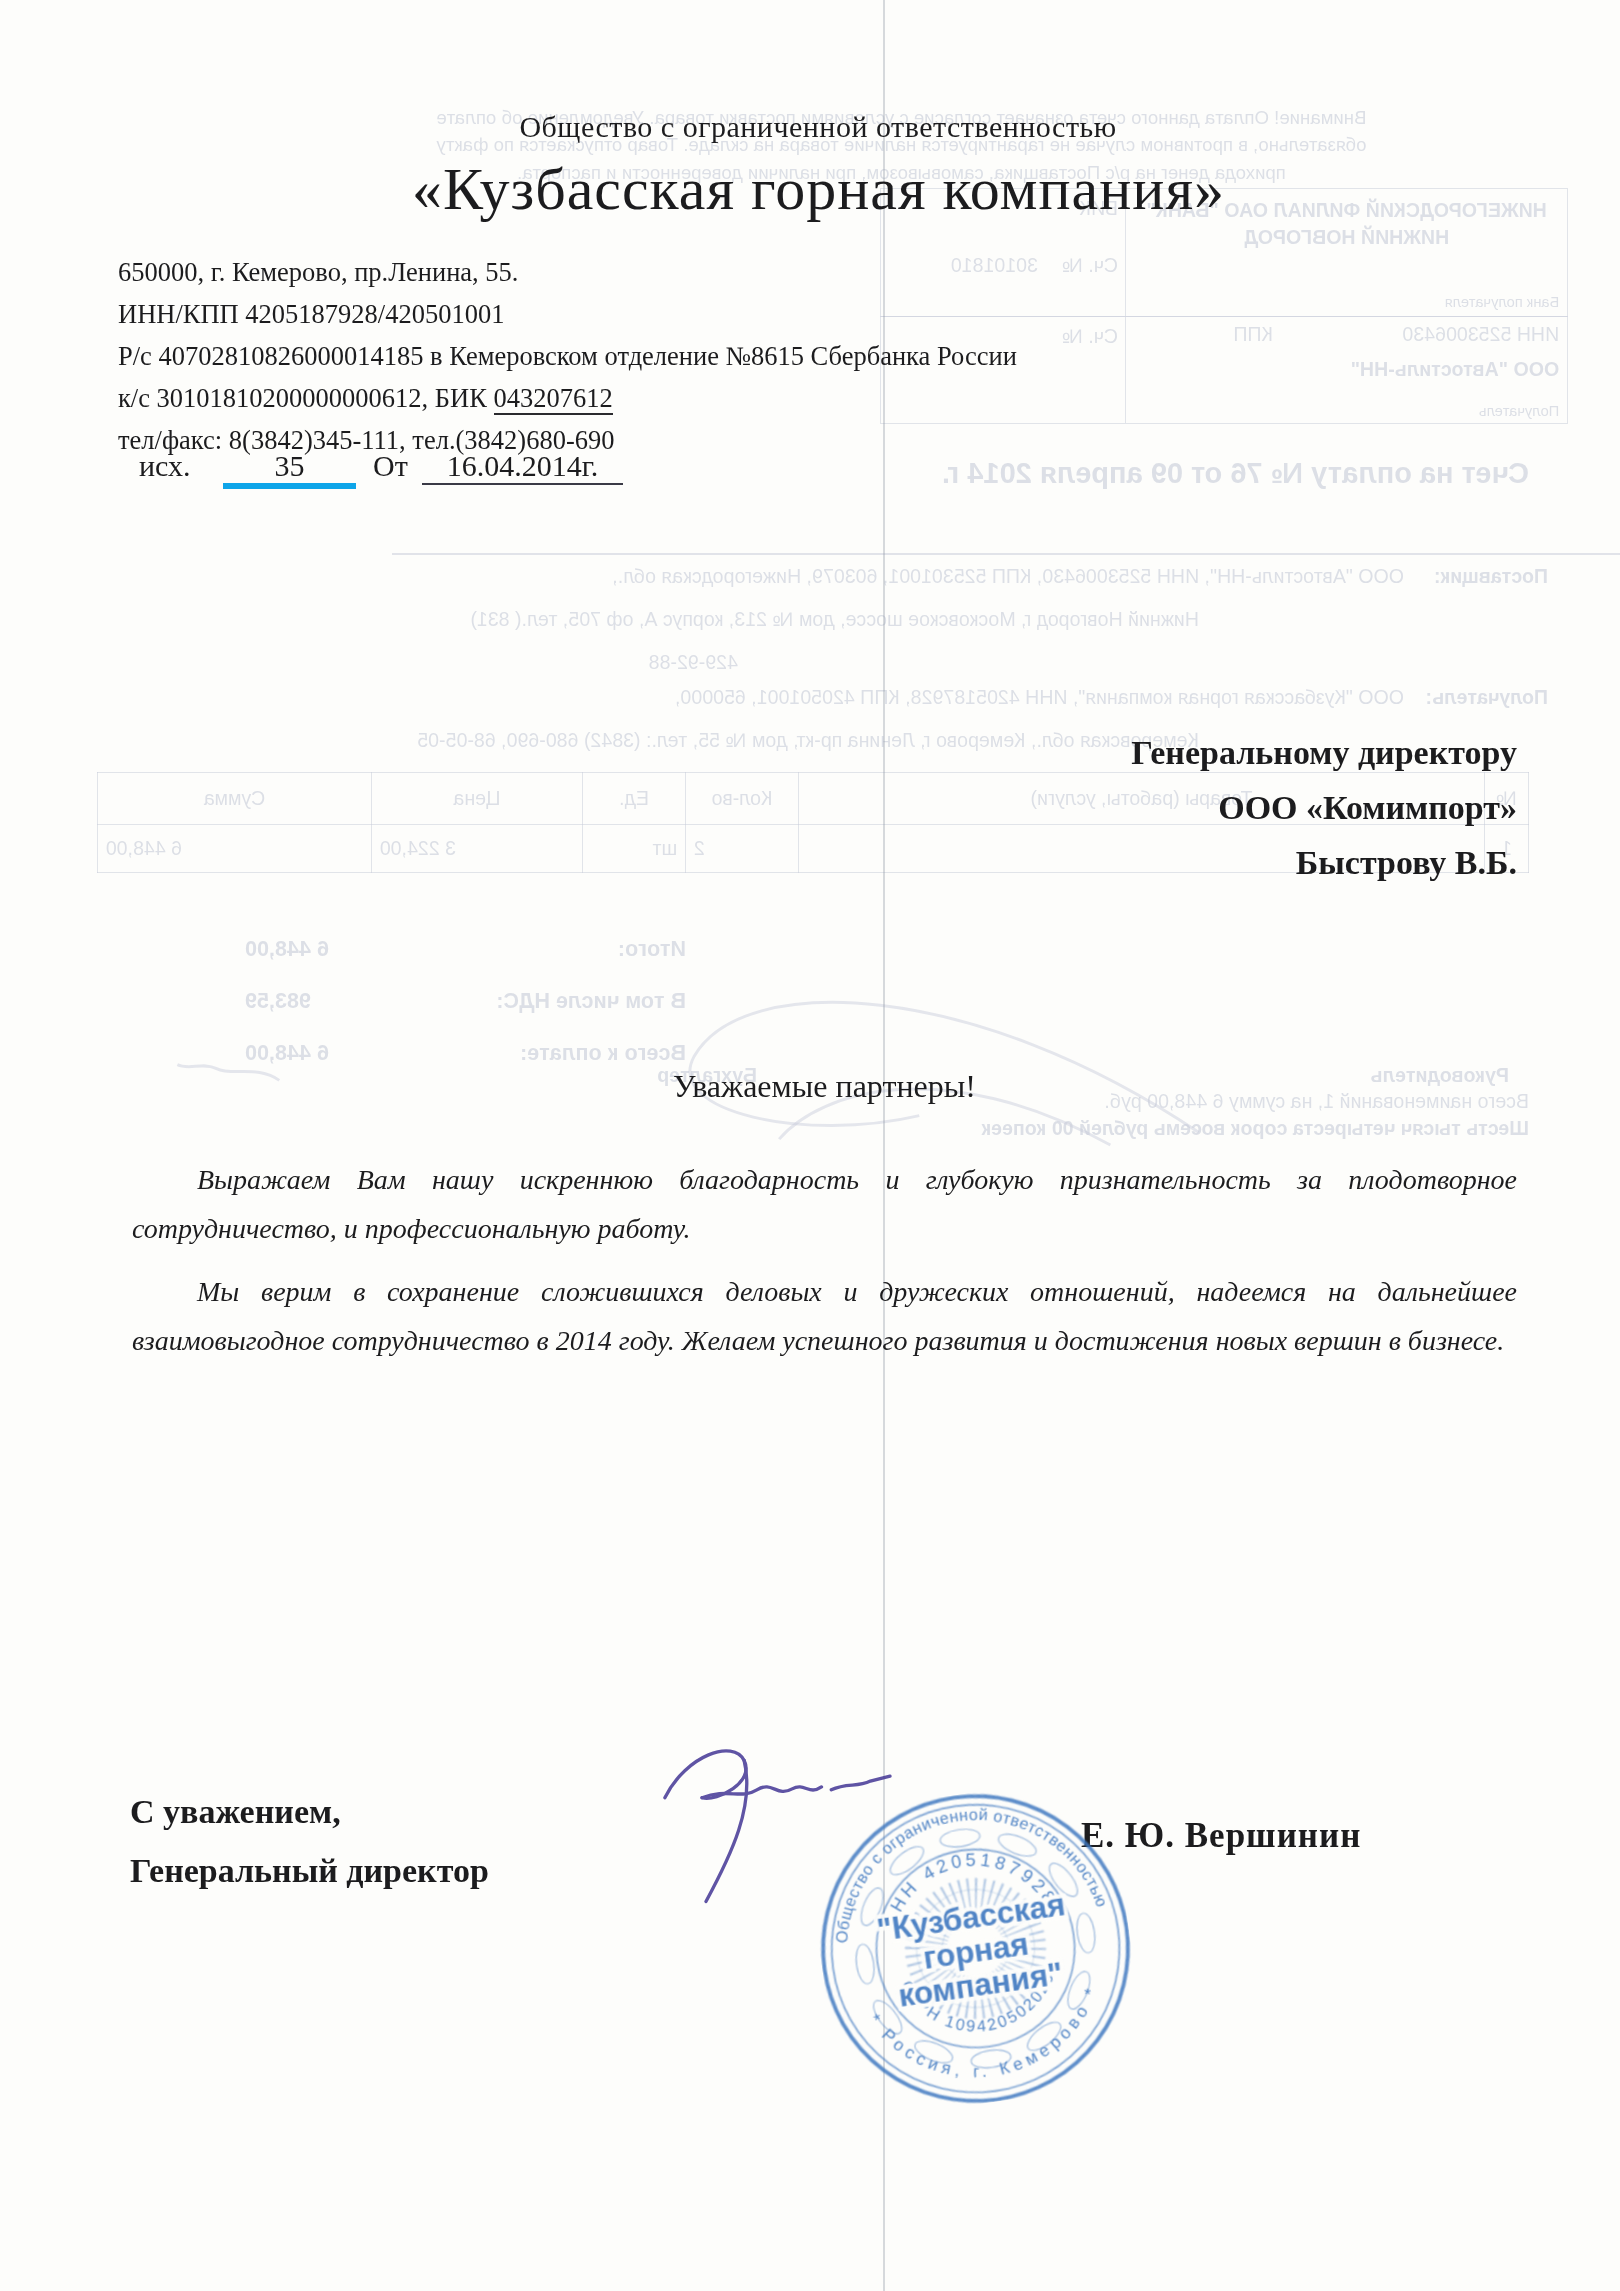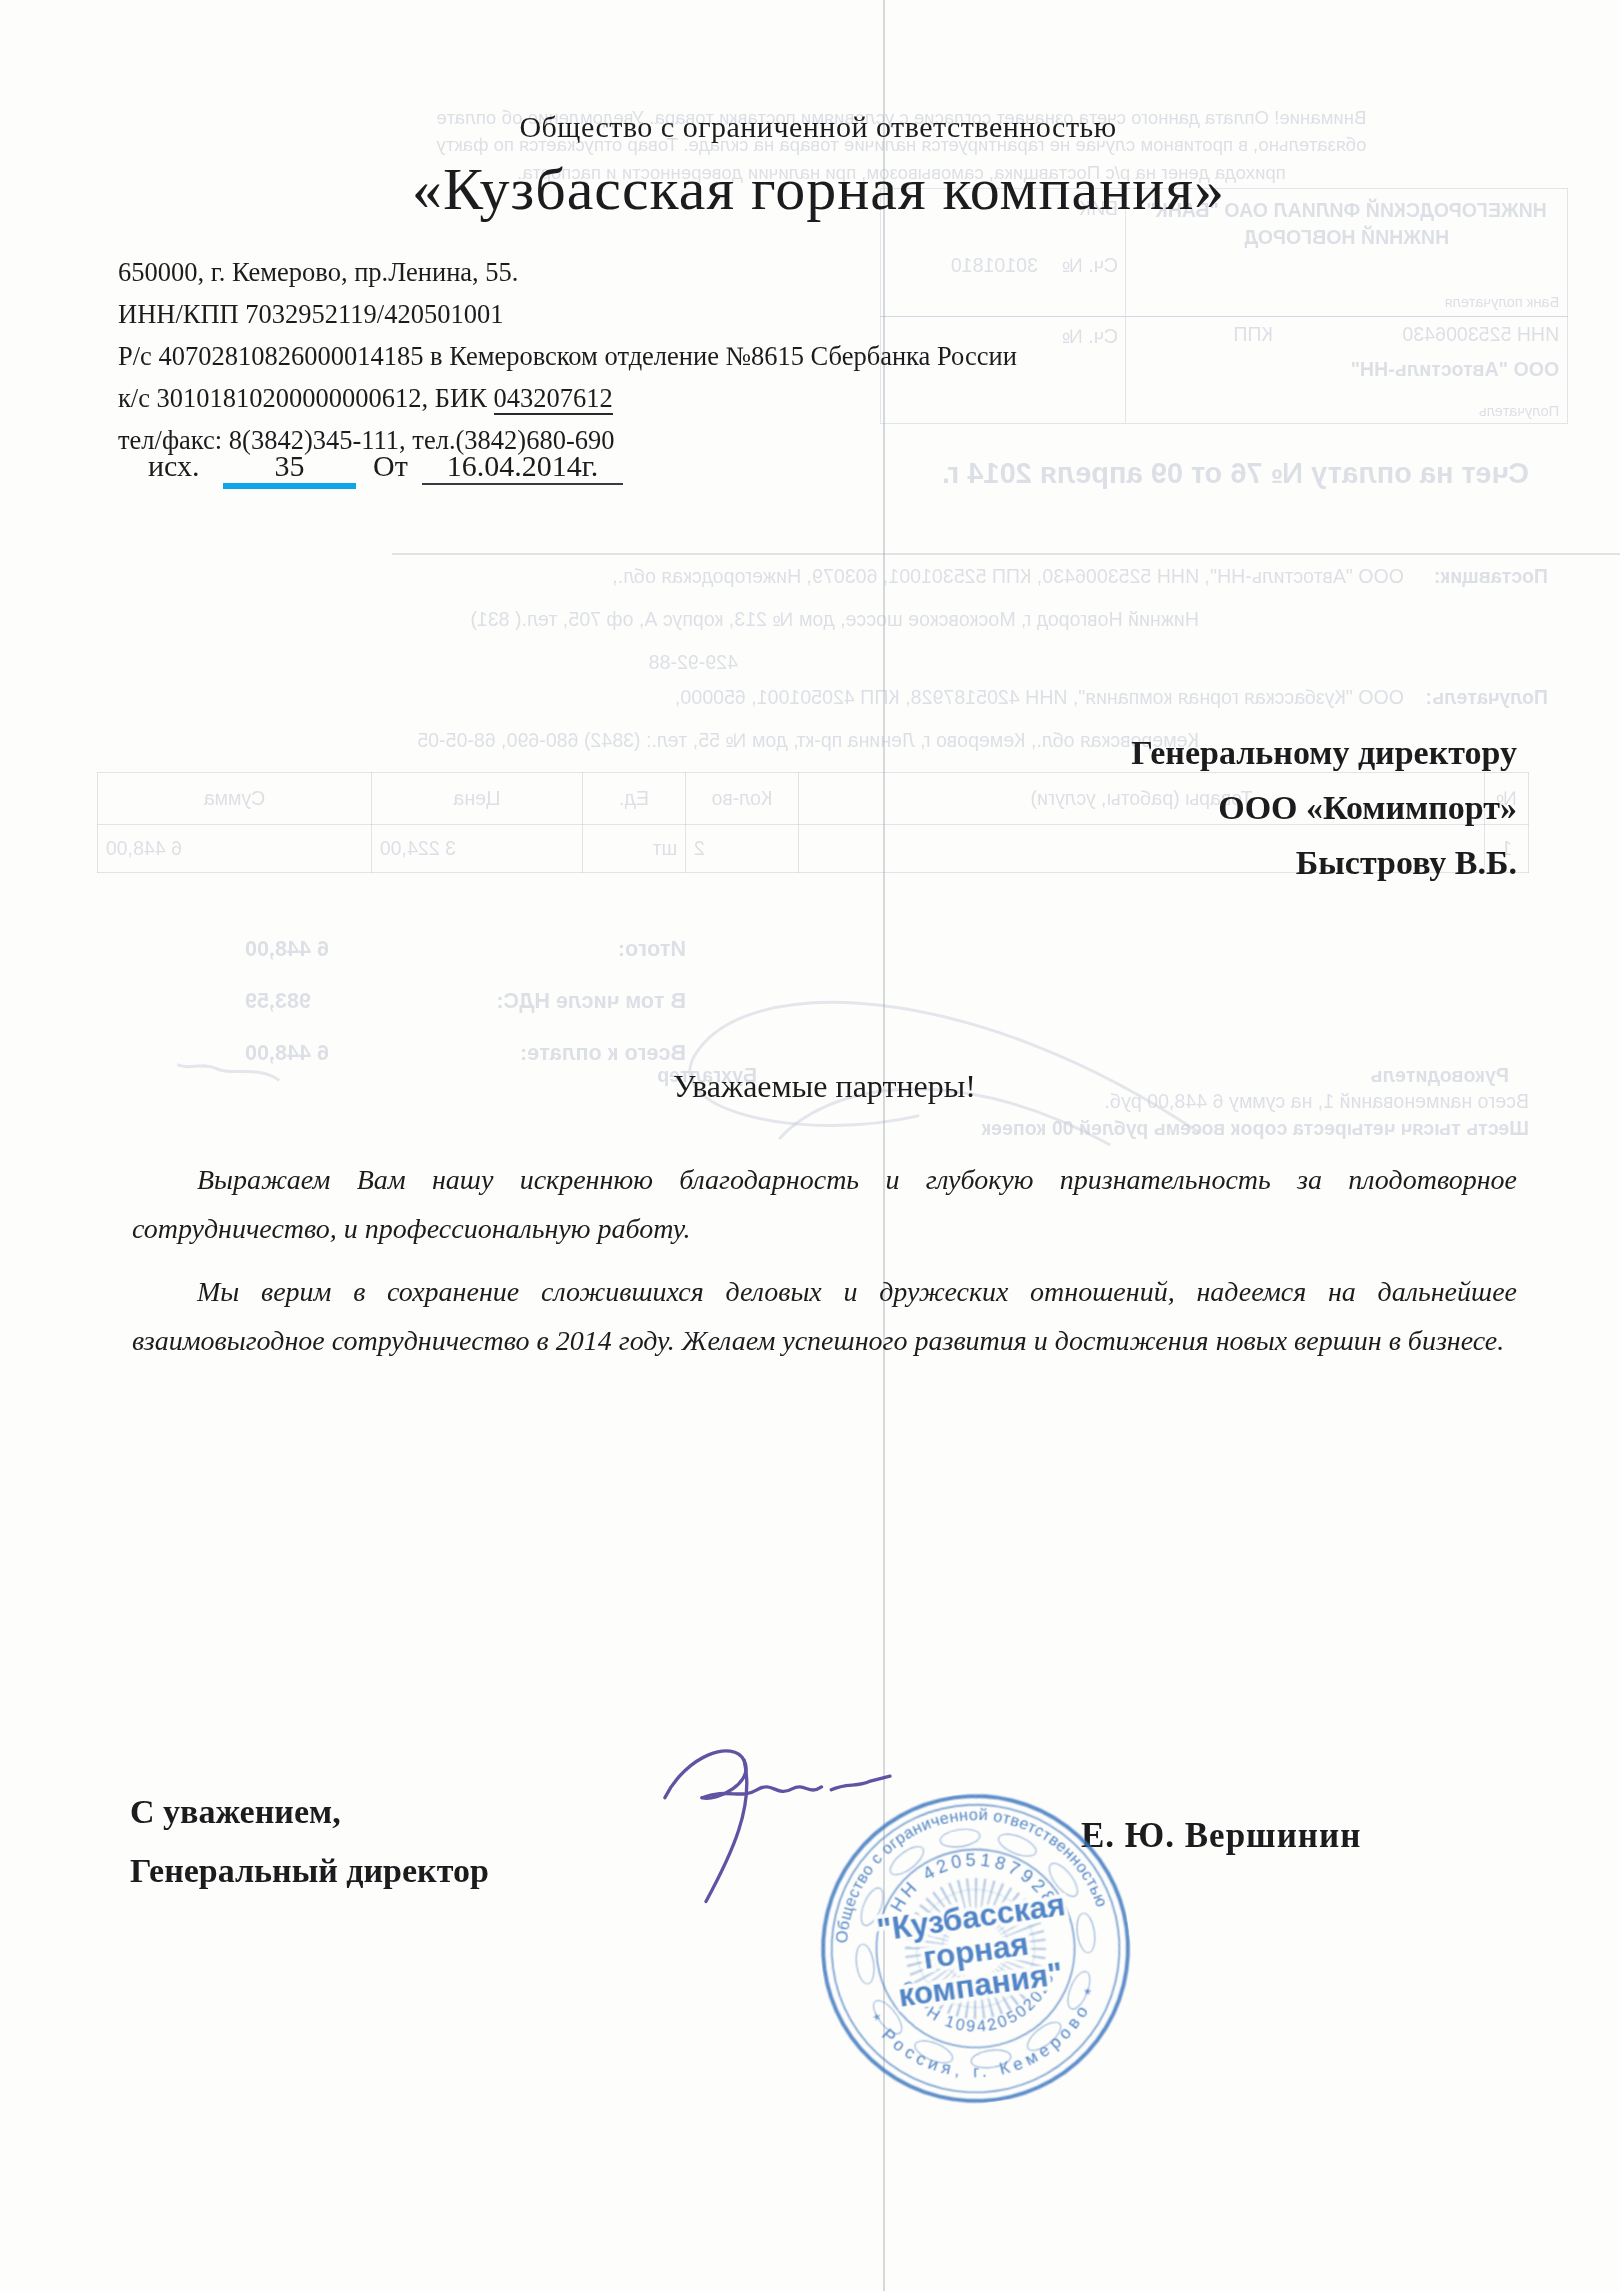--- a/index.html
+++ b/index.html
@@ -8,21 +8,21 @@
     font-family:"Liberation Serif", serif;color:#1c1c1e;
   }
   .abs{position:absolute;}
   
   .org-type{top:110px;left:132px;width:1372px;text-align:center;font-size:30px;letter-spacing:0.5px;}
   .company-title{top:155px;left:98px;width:1441px;text-align:center;font-size:60px;letter-spacing:1px;}
   .addr-block{top:251px;left:118px;}
   .addr-line{white-space:nowrap;font-size:26.5px;line-height:42px;}
   .bik{border-bottom:2px solid #2a2a2e;}
   .ref-row{top:443px;left:0;width:100%;height:59px;font-size:30px;}
-  .ref-label{left:148px;top:5.9px;}
+  .ref-label{left:139px;top:5.9px;}
   .ref-num{left:223px;top:5.9px;width:133px;text-align:center;border-bottom:6px solid #0ea5e9;}
   .ref-from{left:373px;top:5.9px;}
   .ref-date{left:422px;top:5.9px;width:201px;text-align:center;border-bottom:2px solid #3a3a46;}
   .recipient{top:725px;left:784px;width:733px;text-align:right;font-weight:bold;font-size:34px;line-height:55px;}
   .salutation{top:1068px;left:132px;width:1385px;text-align:center;font-size:32px;}
   .body-text{top:1155px;left:132px;width:1385px;font-size:28px;line-height:49px;text-align:justify;font-style:italic;}
   .body-text p{margin:0 0 13.7px 0;text-indent:65px;}
   .closing{top:1782px;left:130px;font-weight:bold;font-size:34px;line-height:59px;}
   .signatory{top:1816px;left:1081px;font-weight:bold;font-size:35px;letter-spacing:1px;}
   
@@ -150,21 +150,21 @@
     </svg>
   </div>
 
   <div class="abs fold-line"></div>
 
   <div class="abs org-type">Общество с ограниченной ответственностью</div>
   <div class="abs company-title">«Кузбасская горная компания»</div>
 
   <div class="abs addr-block">
     <div class="addr-line">650000, г. Кемерово, пр.Ленина, 55.</div>
-    <div class="addr-line">ИНН/КПП 7032952119/420501001</div>
+    <div class="addr-line">ИНН/КПП 4205187928/420501001</div>
     <div class="addr-line">Р/с 40702810826000014185  в Кемеровском отделение №8615 Сбербанка России</div>
     <div class="addr-line">
       <span>к/с 30101810200000000612, БИК </span><span class="bik">043207612</span>
     </div>
     <div class="addr-line">тел/факс: 8(3842)345-111, тел.(3842)680-690</div>
   </div>
 
   <div class="abs ref-row">
     <span class="abs ref-label">исх.</span>
     <span class="abs ref-num">35</span>

